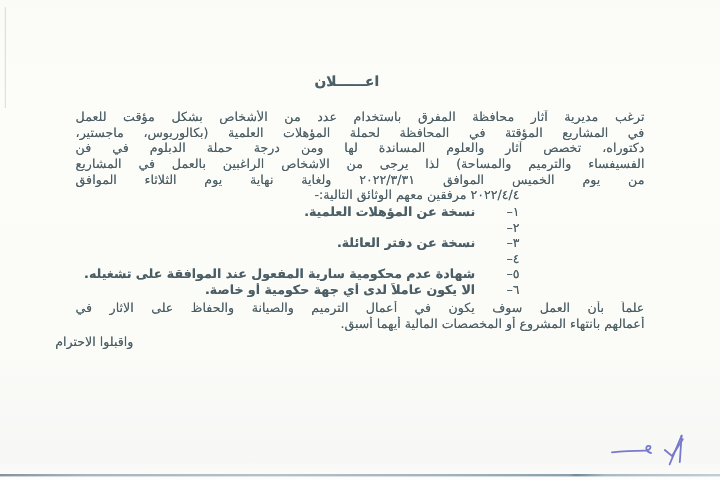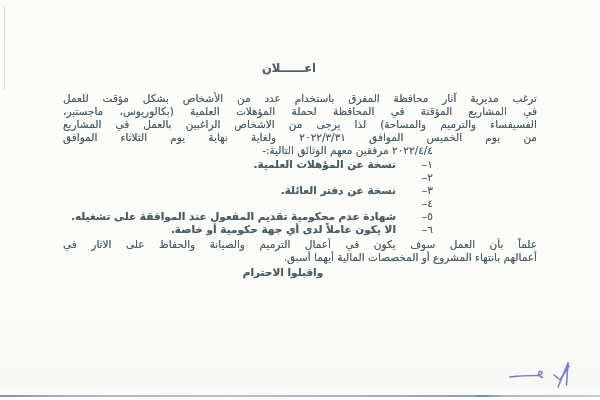--- a/index.html
+++ b/index.html
@@ -19,36 +19,37 @@
     text-shadow:0 0 .5px rgba(75,94,101,.65);
   }
   .title{font-weight:bold;font-size:11.5px;text-align:center;margin:0 0 17px;transform:translateX(-11px);letter-spacing:.5px;}
   .para .line{height:13px;overflow:hidden;text-align:justify;text-align-last:justify;}
   .para.intro .line:last-child{text-align-last:right;padding-right:104px;}
   .req-list{margin:1px 104px 2px 0;}
   .req-row{display:flex;height:13px;overflow:hidden;gap:13px;}
   .req-num{min-width:24px;text-align:right;flex:0 0 auto;}
   .req-text{flex:0 1 auto;white-space:nowrap;font-weight:bold;}
   .para.closing .line:last-child{text-align-last:right;}
-  .signoff{font-weight:bold;text-align:center;transform:translateX(-17px);margin-top:2px;height:13px;}
+  .signoff{font-weight:normal;text-align:left;transform:translateX(-17px);margin-top:2px;height:13px;}
   .pen-marks{position:absolute;right:20px;bottom:10px;width:72px;height:30px;}
   .pen-marks svg{display:block;}
 </style>
 </head>
 <body>
 
 <div class="page">
   <div class="left-scan-edge"></div>
 
   <div class="doc">
     <div class="title">اعــــــلان</div>
 
     <div class="para intro">
         <div class="line">ترغب مديرية آثار محافظة المفرق باستخدام عدد من الأشخاص بشكل مؤقت للعمل</div>
         <div class="line">في المشاريع المؤقتة في المحافظة لحملة المؤهلات العلمية (بكالوريوس، ماجستير،</div>
+        <div class="line">دكتوراه، تخصص آثار والعلوم المساندة لها ومن درجة حملة الدبلوم في فن</div>
         <div class="line">الفسيفساء والترميم والمساحة) لذا يرجى من الاشخاص الراغبين بالعمل في المشاريع</div>
         <div class="line">من يوم الخميس الموافق ٢٠٢٢/٣/٣١ ولغاية نهاية يوم الثلاثاء الموافق</div>
         <div class="line">٢٠٢٢/٤/٤ مرفقين معهم الوثائق التالية:-</div>
       </div>
 
     <div class="req-list">
         <div class="req-row">
         <span class="req-num">١–</span>
         <span class="req-text">نسخة عن المؤهلات العلمية.</span>
       </div>
@@ -57,21 +58,21 @@
       </div>
         <div class="req-row">
         <span class="req-num">٣–</span>
         <span class="req-text">نسخة عن دفتر العائلة.</span>
       </div>
         <div class="req-row">
         <span class="req-num">٤–</span>
       </div>
         <div class="req-row">
         <span class="req-num">٥–</span>
-        <span class="req-text">شهادة عدم محكومية تقديم المفعول عند الموافقة على تشغيله.</span>
+        <span class="req-text">شهادة عدم محكومية سارية المفعول عند الموافقة على تشغيله.</span>
       </div>
         <div class="req-row">
         <span class="req-num">٦–</span>
         <span class="req-text">الا يكون عاملاً لدى أي جهة حكومية أو خاصة.</span>
       </div>
       </div>
 
     <div class="para closing">
         <div class="line">علماً بأن العمل سوف يكون في أعمال الترميم والصيانة والحفاظ على الاثار في</div>
         <div class="line">أعمالهم بانتهاء المشروع أو المخصصات المالية أيهما أسبق.</div>

